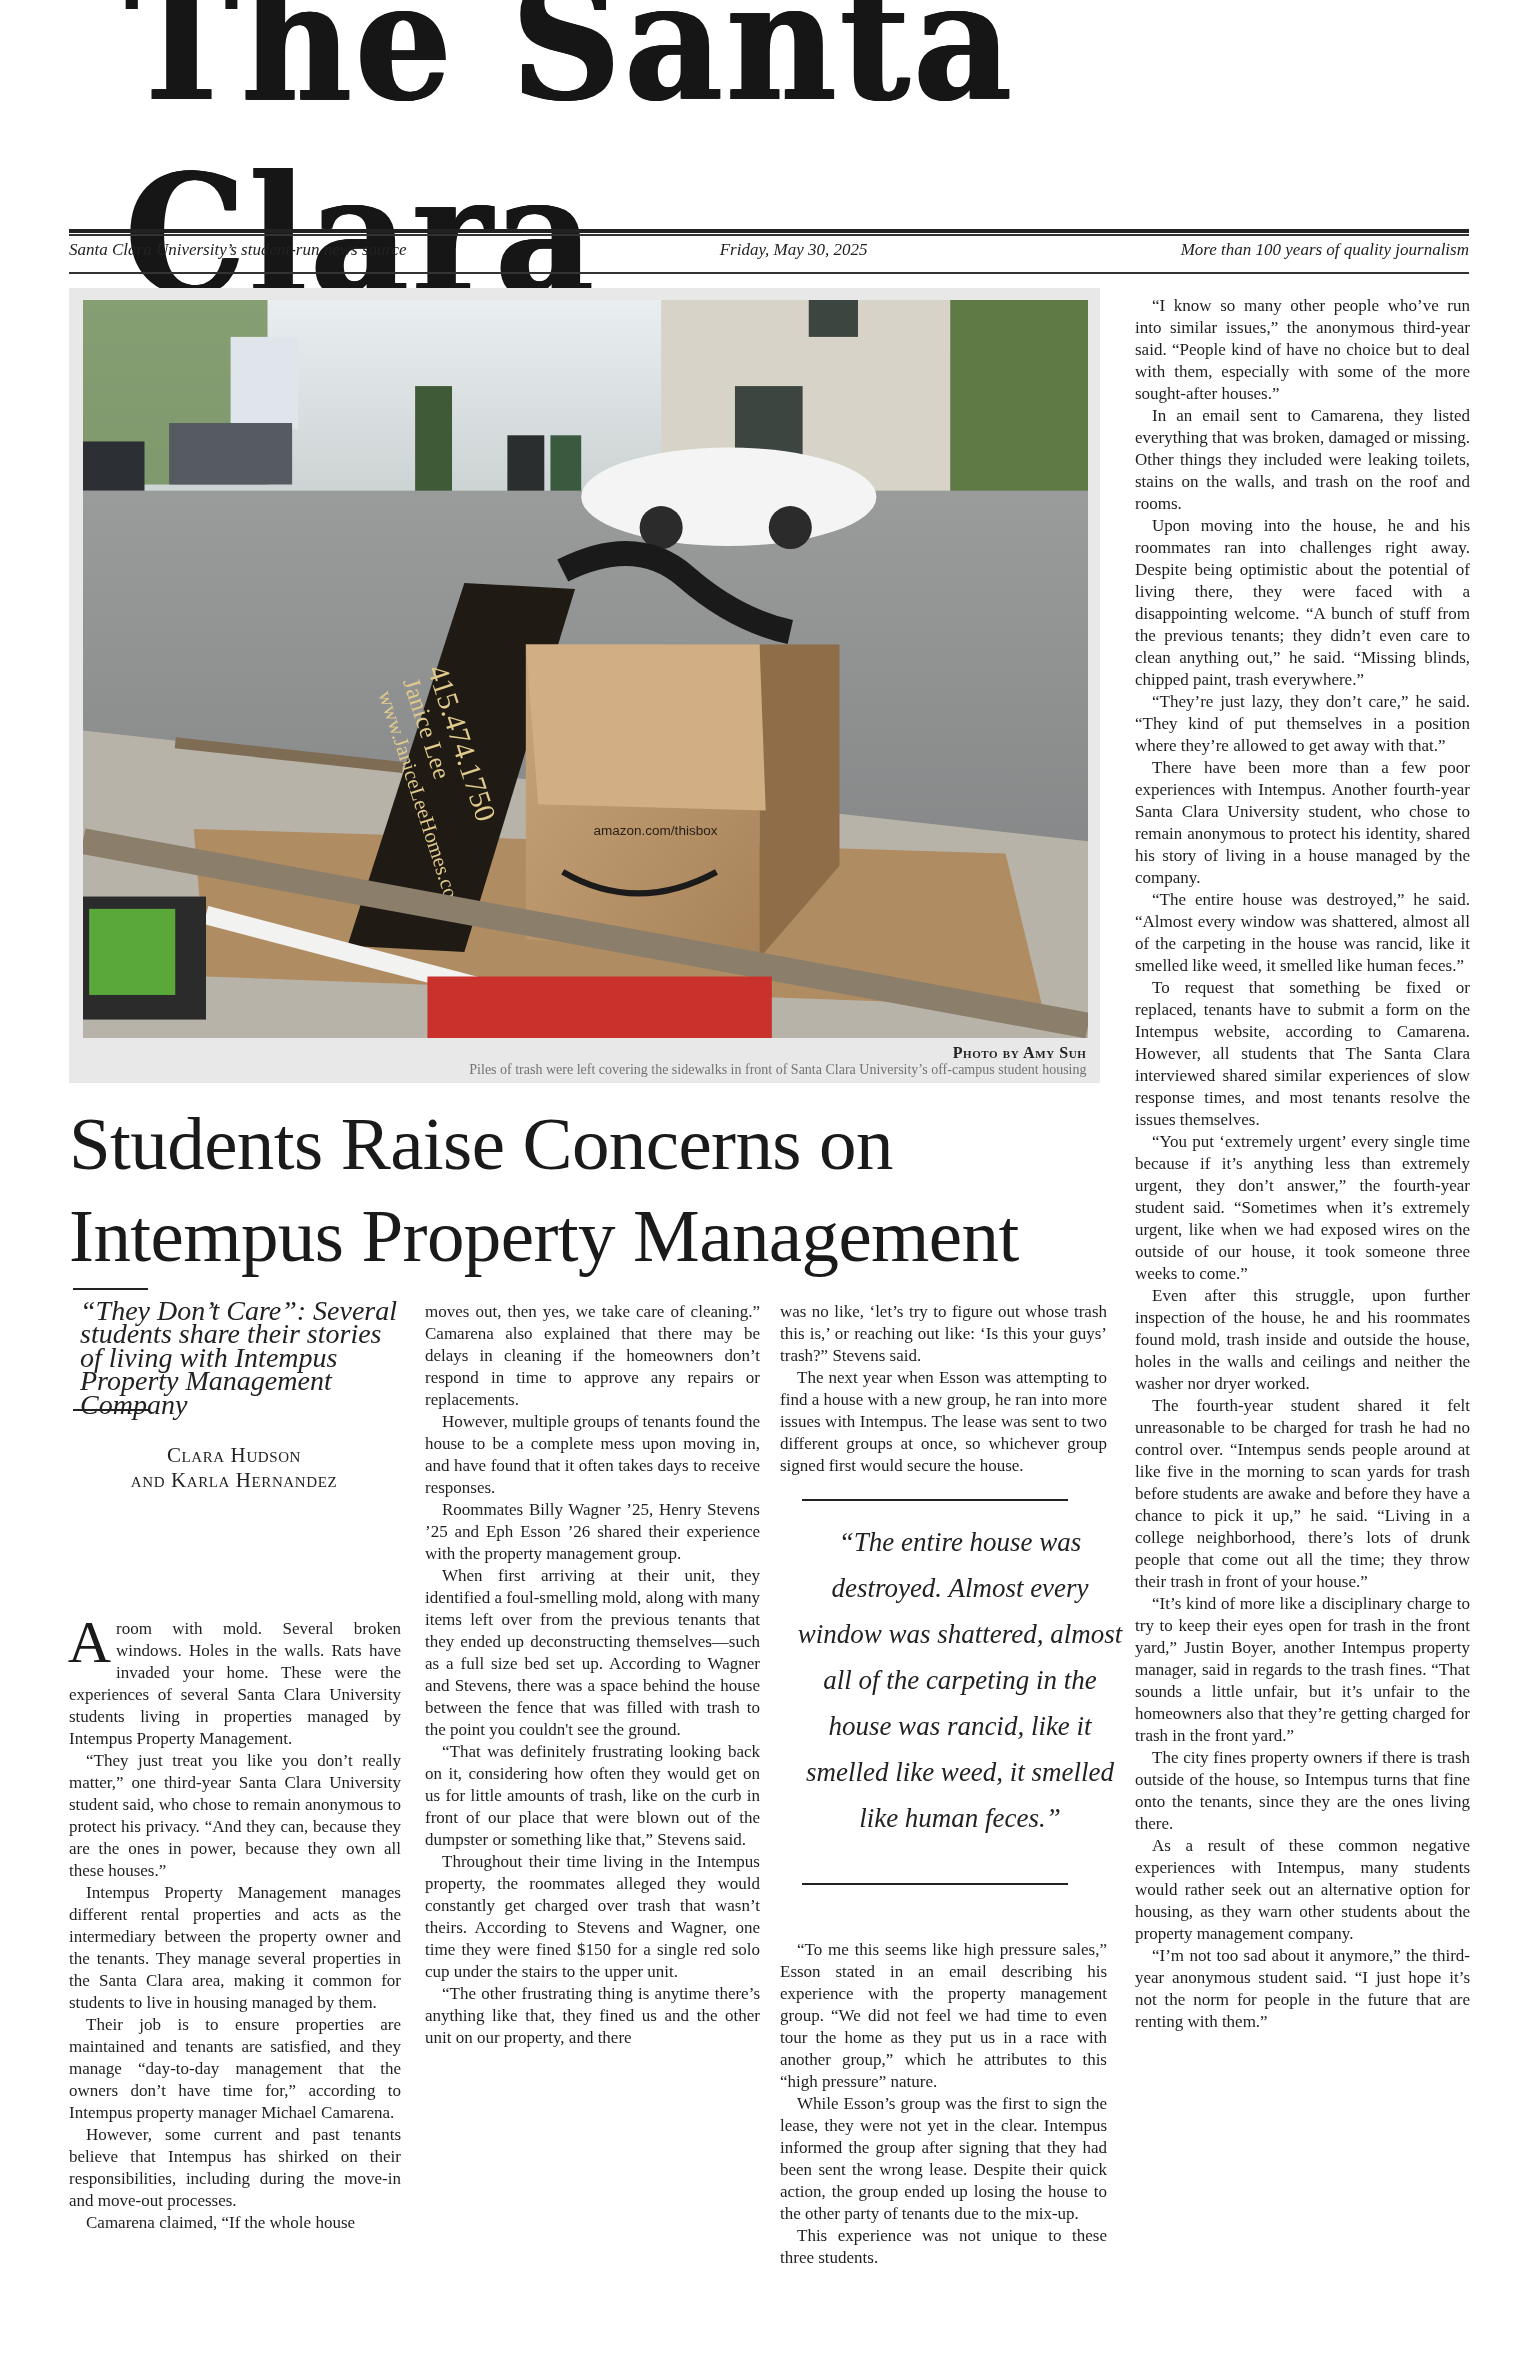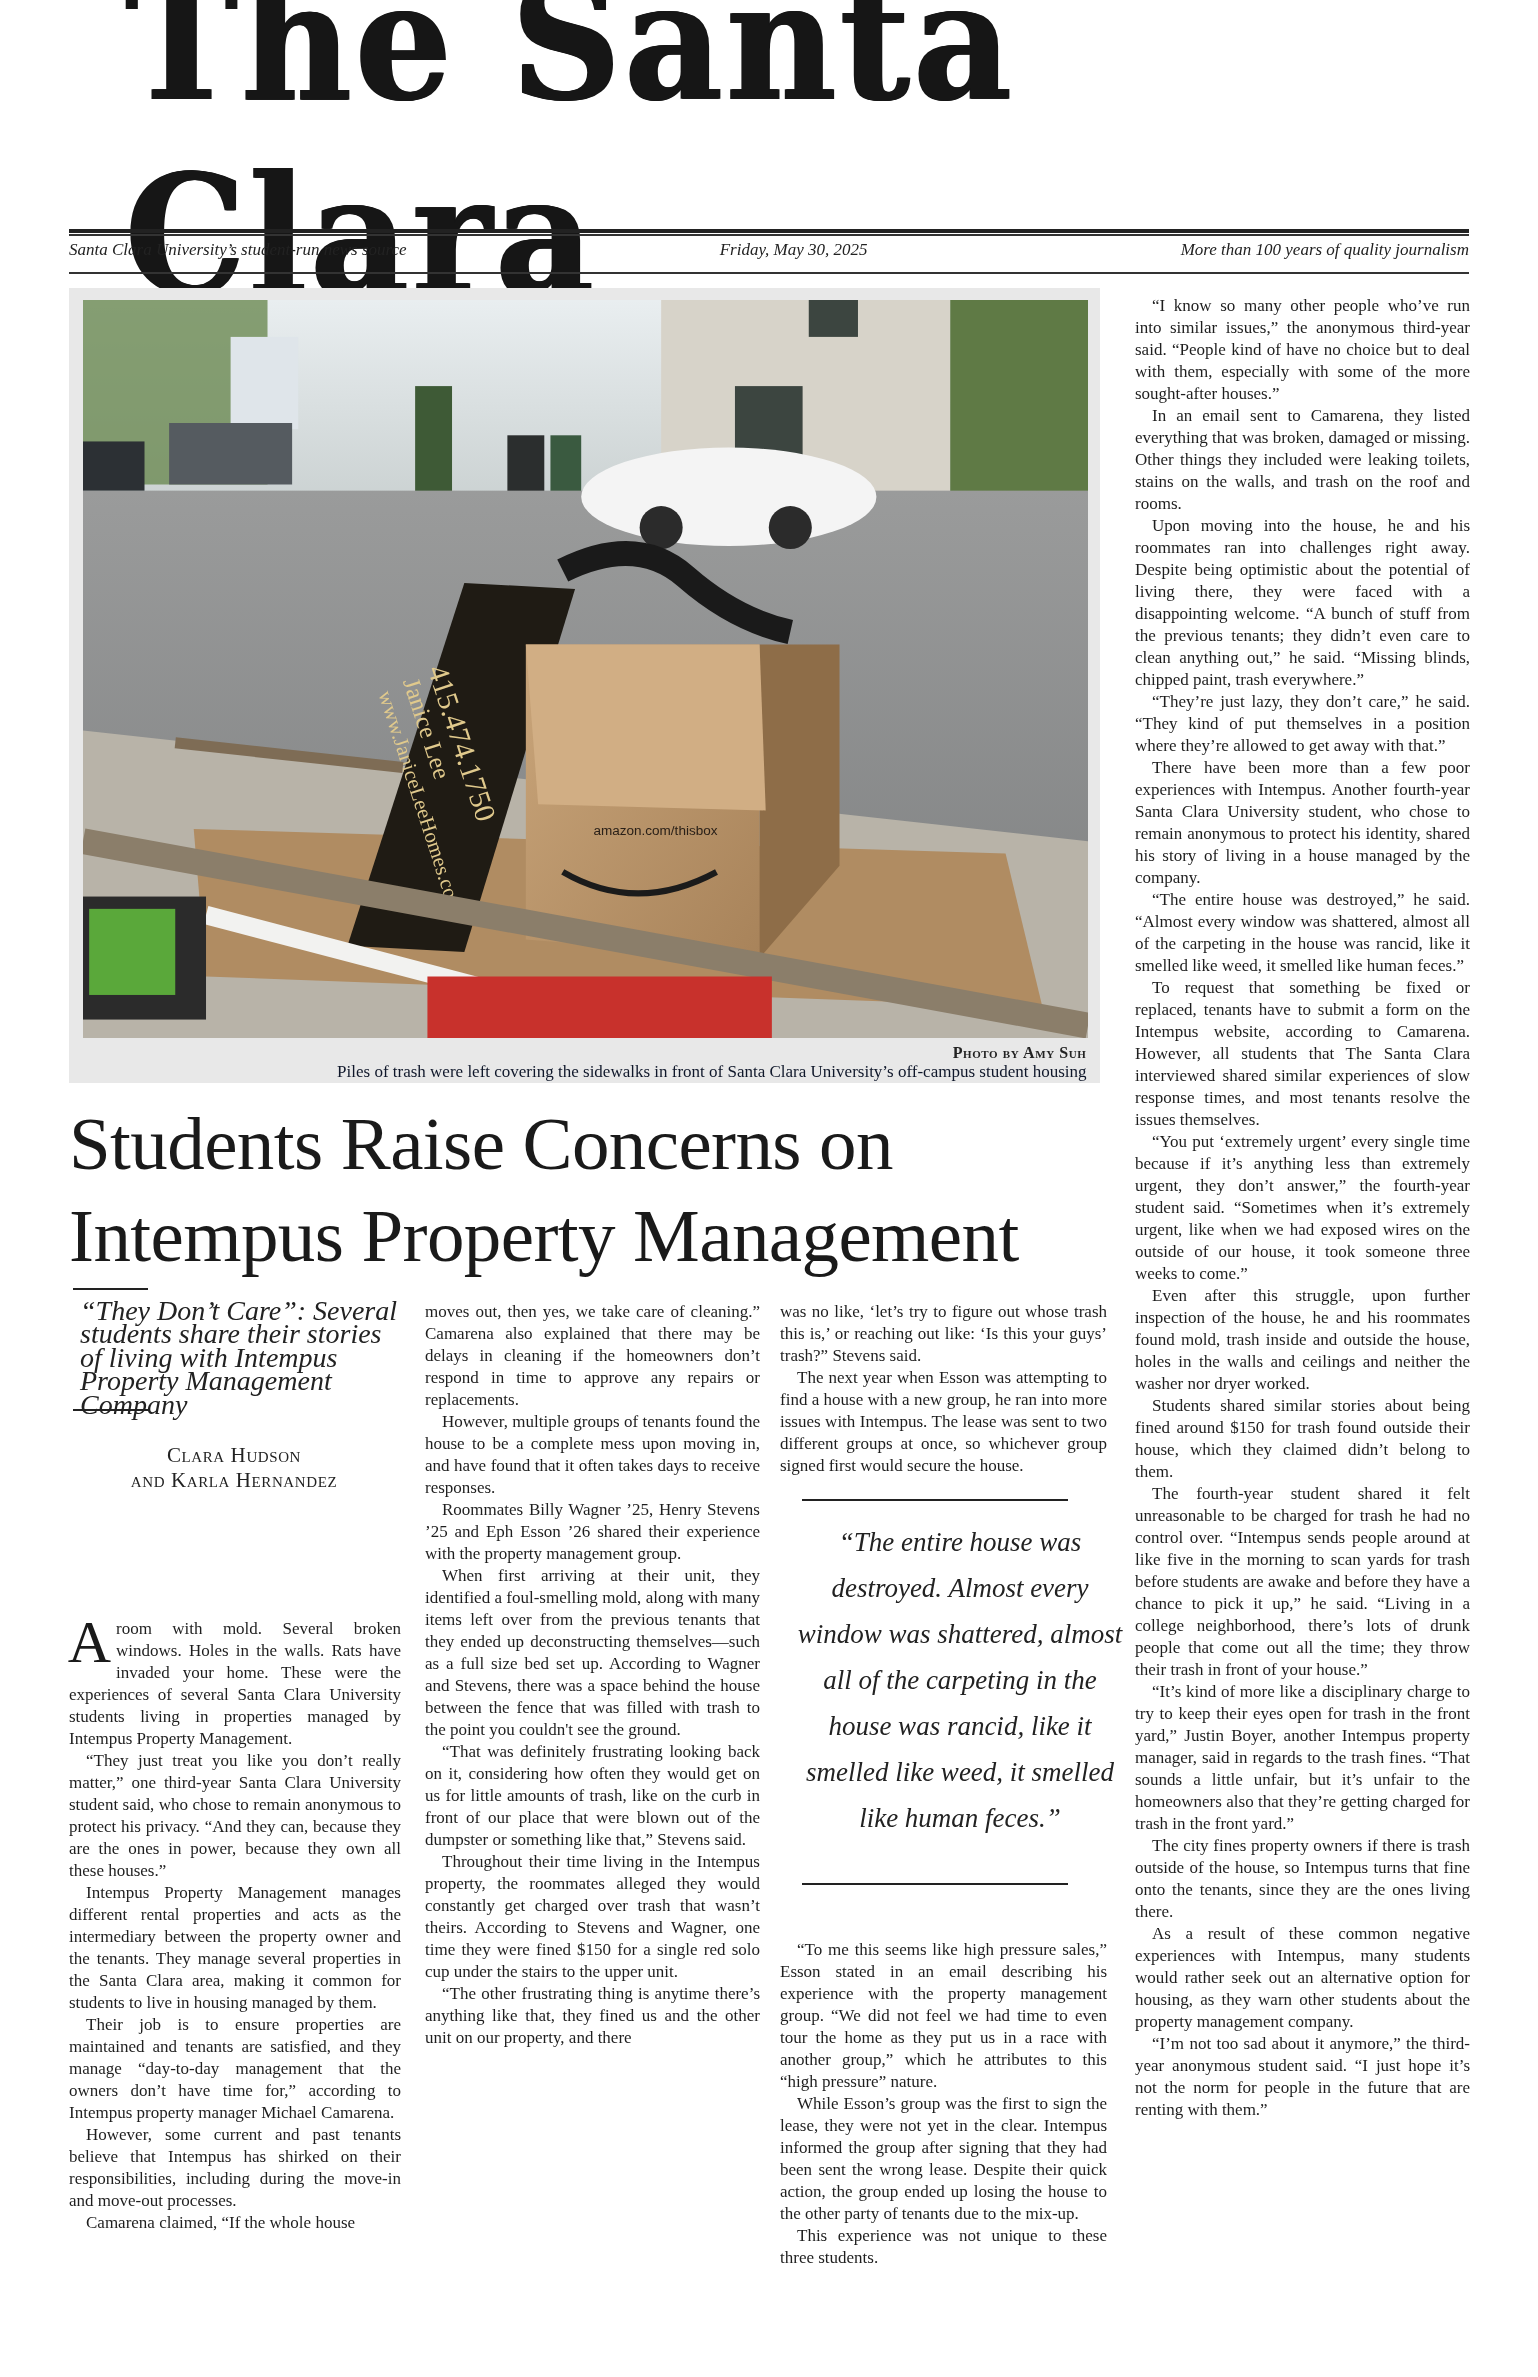--- a/index.html
+++ b/index.html
@@ -34,21 +34,21 @@
     position: absolute; left: 13.5px; top: 12.3px; width: 1005px; height: 738px;
     overflow: hidden; background: #8d8f90;
   }
   .photo svg { width: 100%; height: 100%; display: block; }
   .photo-credit {
     position: absolute; right: 13.5px; top: 756px;
     font-size: 16px; font-weight: bold; font-variant: small-caps; letter-spacing: 0.6px; color: #222;
   }
   .photo-caption {
     position: absolute; right: 13.5px; top: 774px;
-    font-size: 17px; color: #0f172a; margin-left: 14px;
+    font-size: 14px; color: #737373; margin-left: 14px;
   }
 
   .headline {
     position: absolute; left: 69px; top: 1098px; width: 1040px;
     font-size: 75px; line-height: 92px; font-weight: normal; color: #1a1a1a;
     letter-spacing: -0.6px;
   }
 
   .deck-rule { position: absolute; left: 73px; width: 75px; height: 1.8px; background: #222; }
   .deck {
@@ -206,20 +206,19 @@
 <div class="col col4">
   <p>“I know so many other people who’ve run into similar issues,” the anonymous third-year said. “People kind of have no choice but to deal with them, especially with some of the more sought-after houses.”</p>
   <p>In an email sent to Camarena, they listed everything that was broken, damaged or missing. Other things they included were leaking toilets, stains on the walls, and trash on the roof and rooms.</p>
   <p>Upon moving into the house, he and his roommates ran into challenges right away. Despite being optimistic about the potential of living there, they were faced with a disappointing welcome. “A bunch of stuff from the previous tenants; they didn’t even care to clean anything out,” he said. “Missing blinds, chipped paint, trash everywhere.”</p>
   <p>“They’re just lazy, they don’t care,” he said. “They kind of put themselves in a position where they’re allowed to get away with that.”</p>
   <p>There have been more than a few poor experiences with Intempus. Another fourth-year Santa Clara University student, who chose to remain anonymous to protect his identity, shared his story of living in a house managed by the company.</p>
   <p>“The entire house was destroyed,” he said. “Almost every window was shattered, almost all of the carpeting in the house was rancid, like it smelled like weed, it smelled like human feces.”</p>
   <p>To request that something be fixed or replaced, tenants have to submit a form on the Intempus website, according to Camarena. However, all students that The Santa Clara interviewed shared similar experiences of slow response times, and most tenants resolve the issues themselves.</p>
   <p>“You put ‘extremely urgent’ every single time because if it’s anything less than extremely urgent, they don’t answer,” the fourth-year student said. “Sometimes when it’s extremely urgent, like when we had exposed wires on the outside of our house, it took someone three weeks to come.”</p>
   <p>Even after this struggle, upon further inspection of the house, he and his roommates found mold, trash inside and outside the house, holes in the walls and ceilings and neither the washer nor dryer worked.</p>
-  <p>Students shared similar stories about being fined around $150 for trash found outside their house, which they claimed didn’t belong to them.</p>
   <p>The fourth-year student shared it felt unreasonable to be charged for trash he had no control over. “Intempus sends people around at like five in the morning to scan yards for trash before students are awake and before they have a chance to pick it up,” he said. “Living in a college neighborhood, there’s lots of drunk people that come out all the time; they throw their trash in front of your house.”</p>
   <p>“It’s kind of more like a disciplinary charge to try to keep their eyes open for trash in the front yard,” Justin Boyer, another Intempus property manager, said in regards to the trash fines. “That sounds a little unfair, but it’s unfair to the homeowners also that they’re getting charged for trash in the front yard.”</p>
   <p>The city fines property owners if there is trash outside of the house, so Intempus turns that fine onto the tenants, since they are the ones living there.</p>
   <p>As a result of these common negative experiences with Intempus, many students would rather seek out an alternative option for housing, as they warn other students about the property management company.</p>
   <p>“I’m not too sad about it anymore,” the third-year anonymous student said. “I just hope it’s not the norm for people in the future that are renting with them.”</p>
 </div>
 
 
 </body></html>

